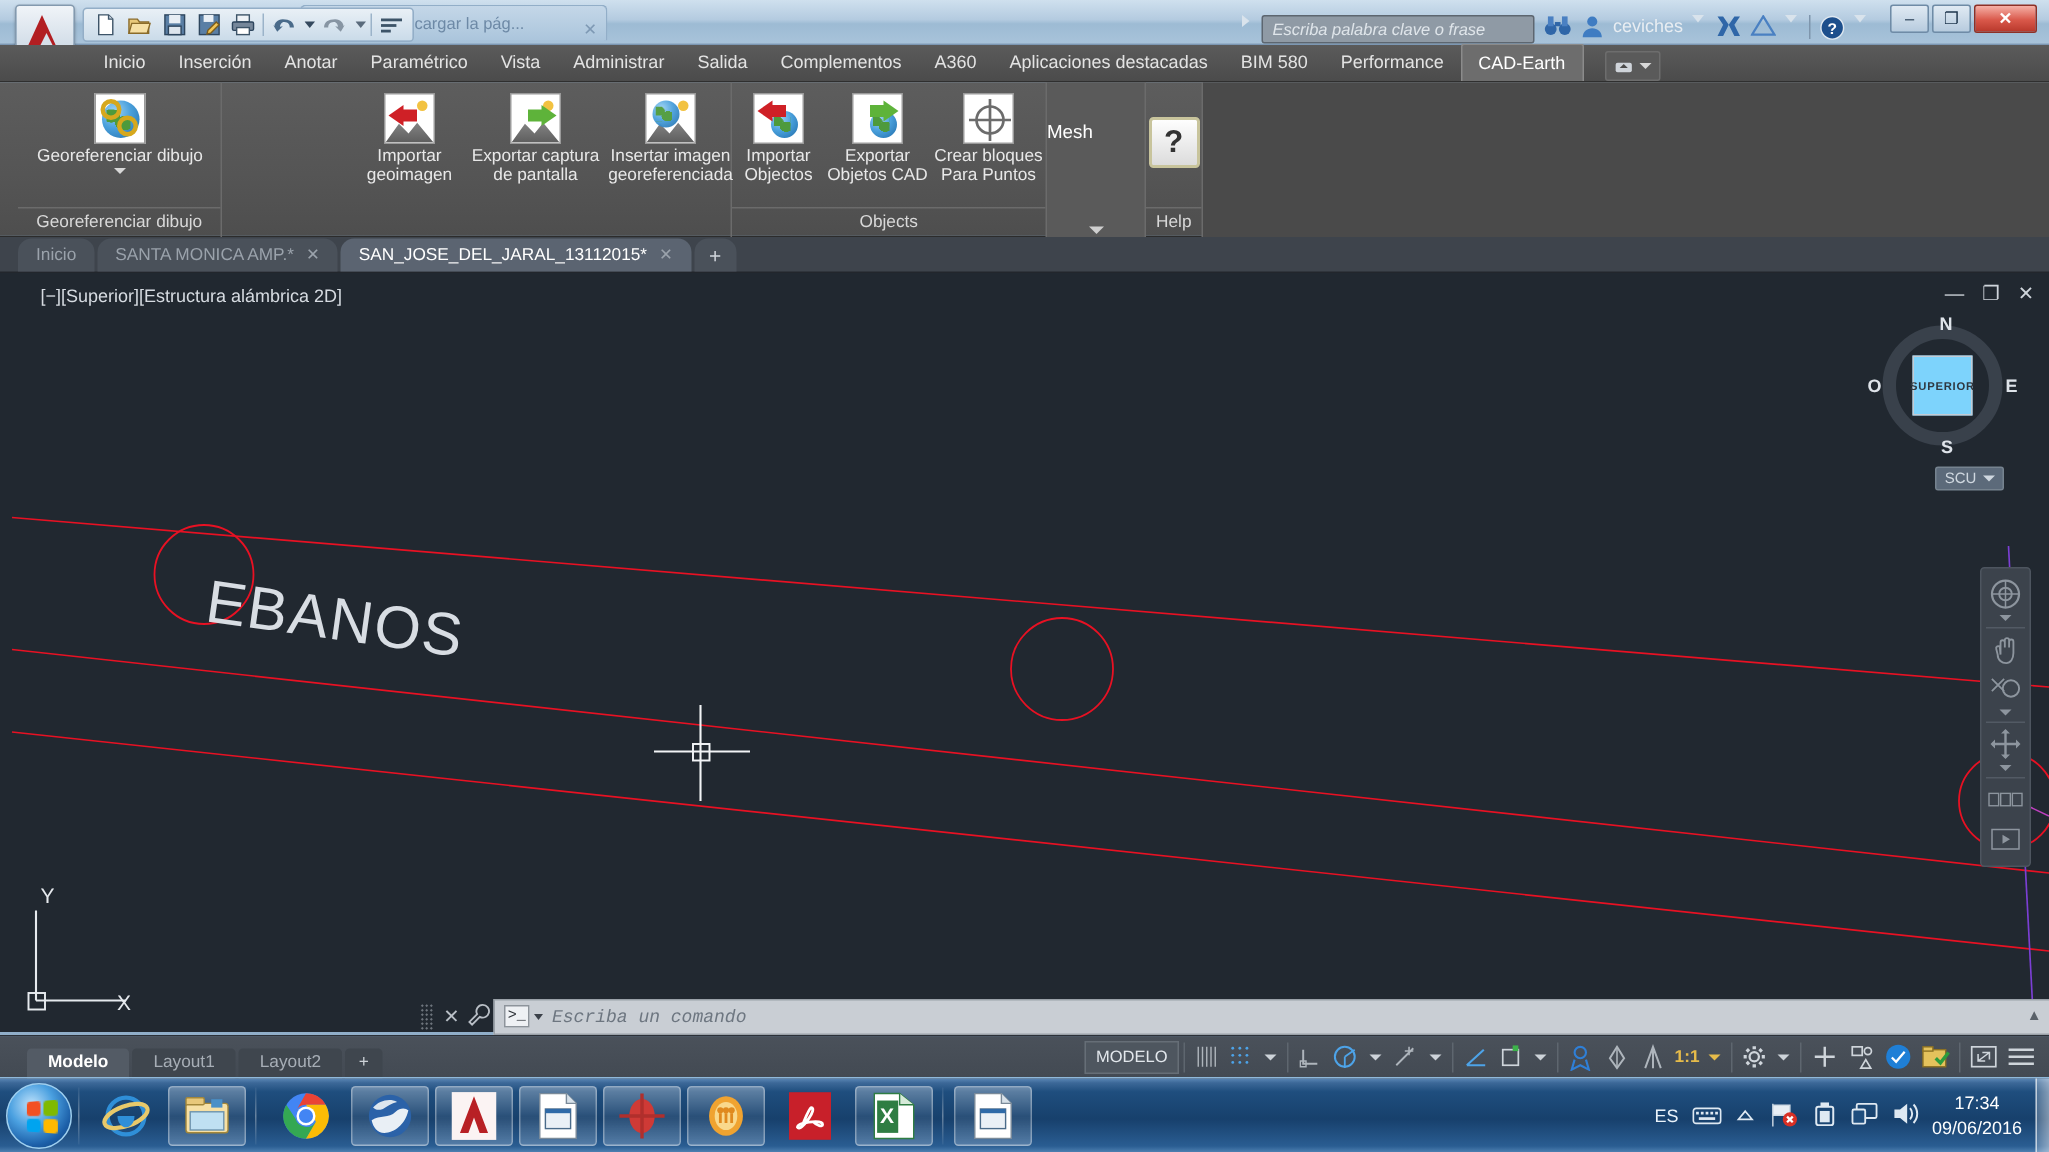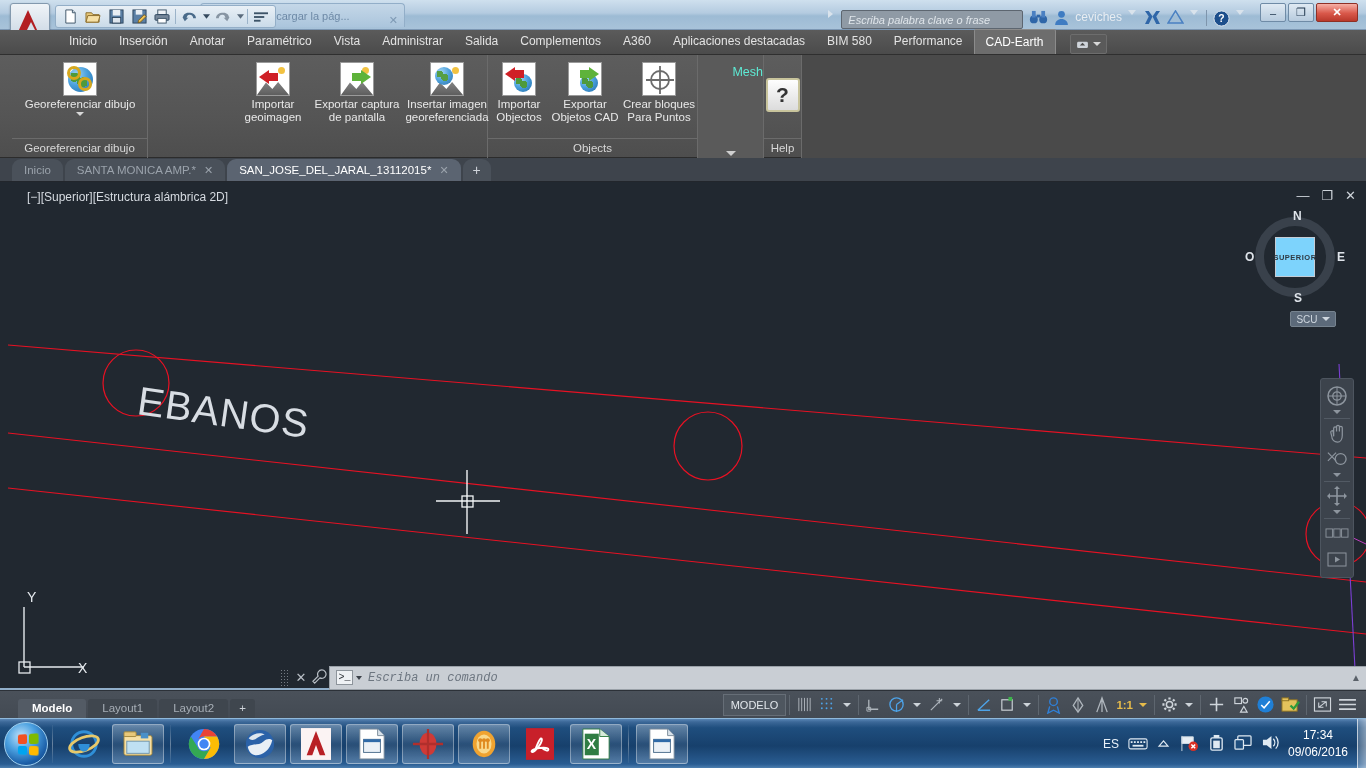--- a/index.html
+++ b/index.html
@@ -571,21 +571,21 @@
             </div>
             <span class="rb-label">Crear bloques
 Para Puntos</span>
           </div>
         </div>
         <div class="panel-title">Objects</div>
       </div>
 
       <div class="panel" style="left:698px; width:66px; background:#5a5a5a;">
         <div class="panel-body">
-          <div style="text-align:right;color:#5eead4;font-size:12.5px;padding-top:10px;">Mesh</div>
+          <div style="text-align:left;color:#ffffff;font-size:12.5px;padding-top:26px;">Mesh</div>
         </div>
         <div class="panel-dd"></div>
       </div>
 
       <div class="panel" style="left:764px; width:38px;">
         <div class="panel-body">
           <div style="display:flex;justify-content:center;padding-top:23px;">
             <div class="help-btn">?</div>
           </div>
         </div>

